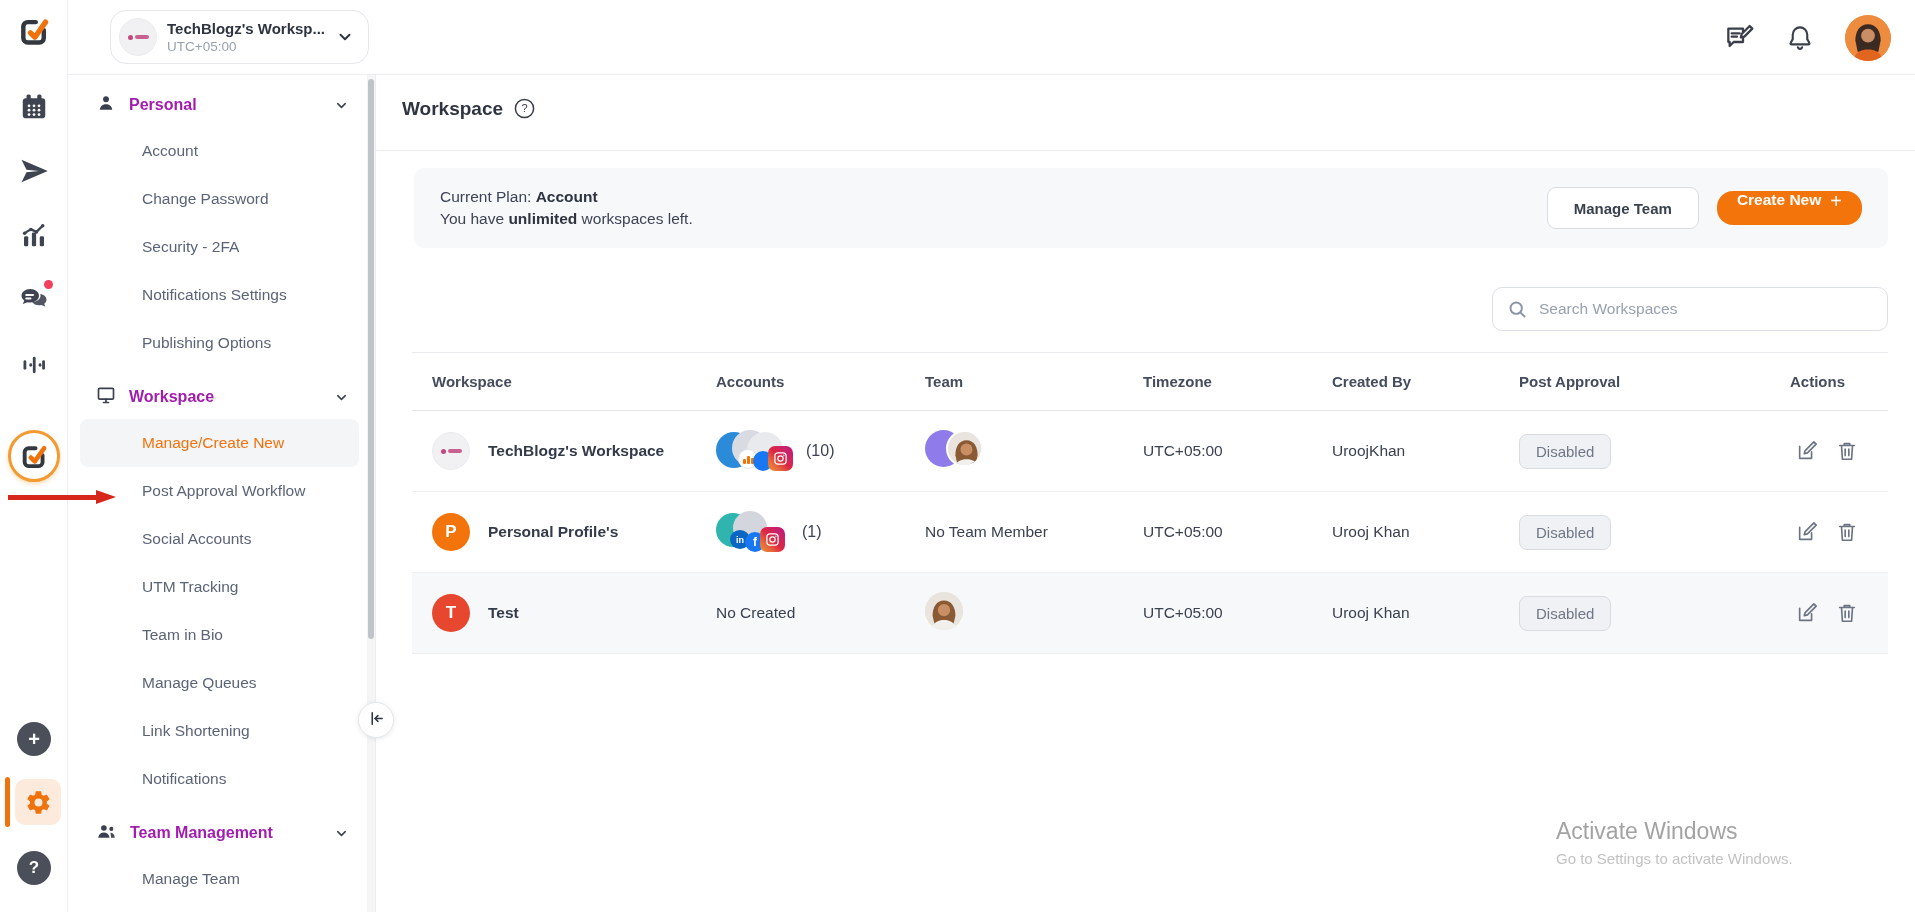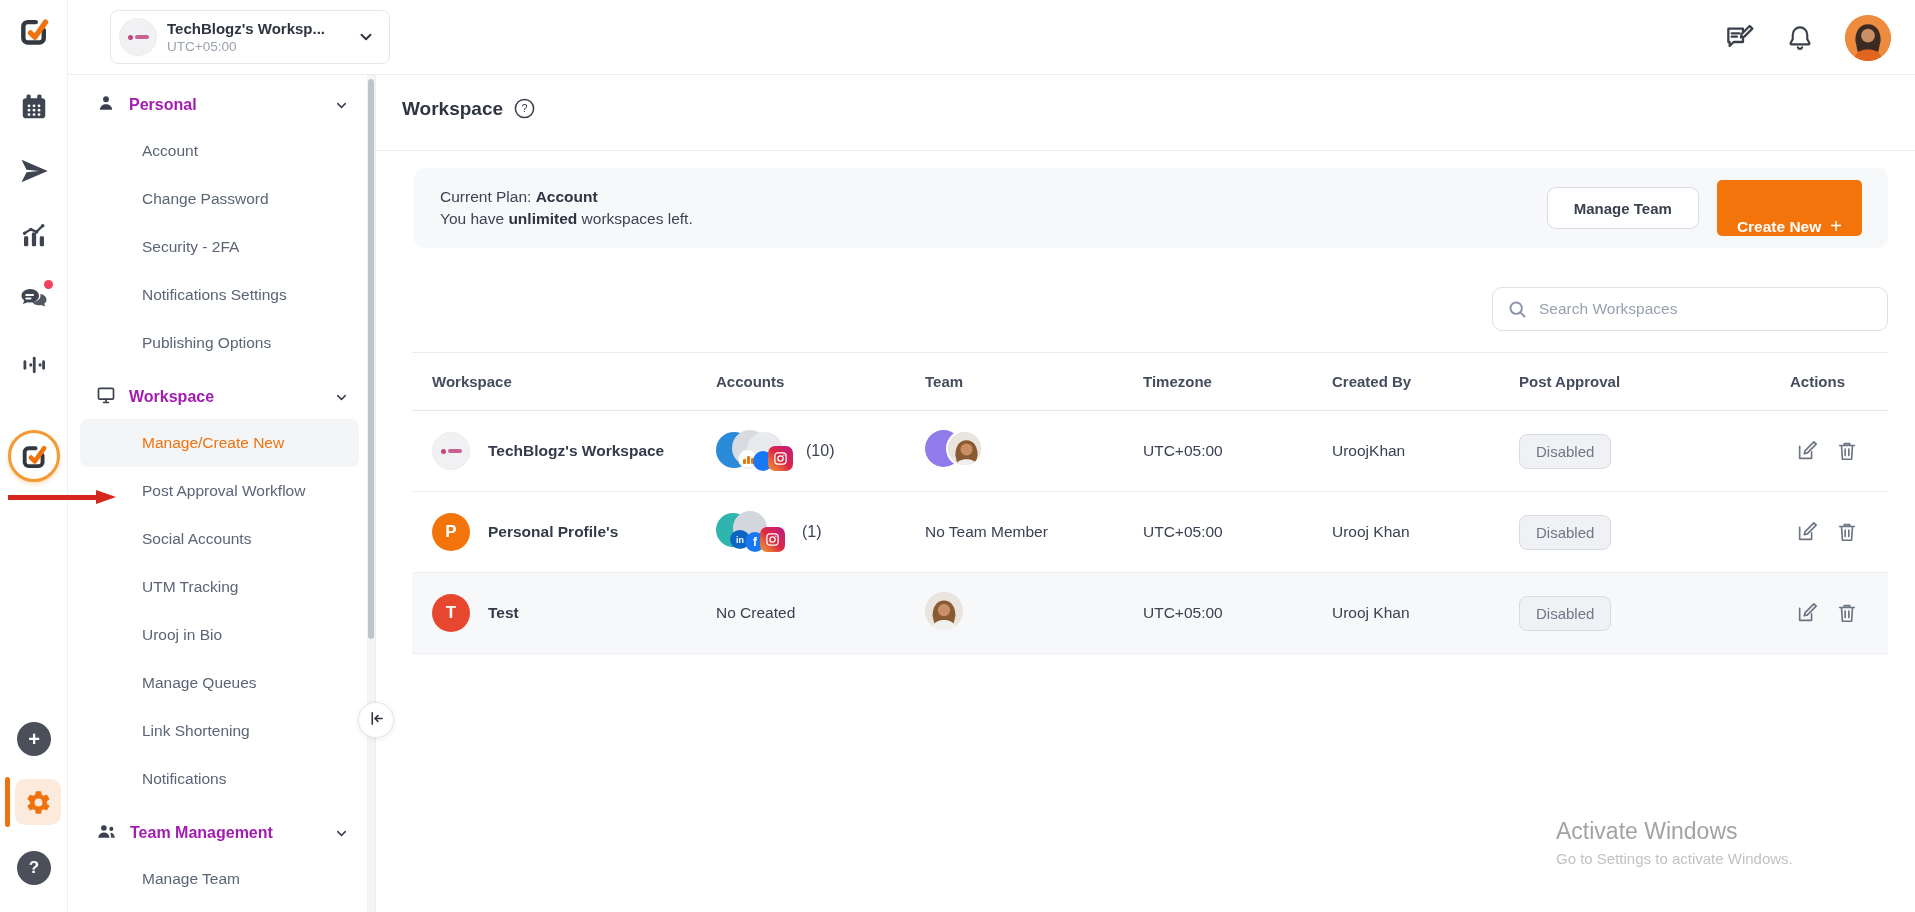--- a/index.html
+++ b/index.html
@@ -22,22 +22,22 @@
   .round-btn { position:absolute; left:17px; width:34px; height:34px; border-radius:50%;
                background:#4A4F59; color:#fff; display:flex; align-items:center; justify-content:center;
                font-size:20px; font-weight:700; cursor:pointer; }
   .gear-wrap { position:absolute; left:15px; top:779px; width:46px; height:46px; border-radius:10px;
                background:#FCEBDD; display:flex; align-items:center; justify-content:center; cursor:pointer; }
   .gear-indicator { position:absolute; left:5px; top:777px; width:5px; height:50px;
                     border-radius:3px; background:#F0720D; }
   
   .topbar { position:absolute; left:68px; right:0; top:0; height:75px; background:#fff;
             border-bottom:1px solid #ECEDF0; z-index:10; }
-  .ws-pill { position:absolute; left:42px; top:10px; width:280px; height:54px;
-             border:1px solid #E5E7EB; border-radius:8px; background:#fff;
+  .ws-pill { position:absolute; left:42px; top:10px; width:259px; height:54px;
+             border:1px solid #E5E7EB; border-radius:16px; background:#fff;
              display:flex; align-items:center; padding:0 14px 0 8px; cursor:pointer; }
   .ws-pill .txt { margin-left:10px; min-width:0; }
   .ws-name { font-size:15px; font-weight:700; color:#2E3440; white-space:nowrap; }
   .ws-tz { font-size:13.5px; color:#9AA1AE; margin-top:2px; }
   .grayavatar { width:38px; height:38px; border-radius:50%; background:#F1F1F3; flex:0 0 auto;
                 display:flex; align-items:center; justify-content:center; gap:2px; border:1px solid #ECECEE; }
   .mini-logo-dot { width:5px; height:5px; border-radius:50%; background:#C2487E; display:inline-block; }
   .mini-logo-bar { width:14px; height:4px; border-radius:2px; background:#C2487E; opacity:.85; display:inline-block; }
   .tb-icons { position:absolute; right:24px; top:0; height:75px; display:flex; align-items:center; gap:30px; }
   .tb-icon { cursor:pointer; display:flex; }
@@ -73,22 +73,22 @@
   .page-title { font-size:19px; font-weight:700; color:#2E3440; }
   .main-divider { position:absolute; left:0; right:0; top:75px; border-top:1px solid #ECEDF0; }
   .plan-card { position:absolute; left:38px; right:27px; top:93px; height:80px; background:#F7F8FA;
                border-radius:10px; display:flex; align-items:center; padding:0 26px; }
   .plan-text { font-size:15.5px; color:#3C4354; line-height:1.4; }
   .plan-text b { color:#2E3440; }
   .btn-row { margin-left:auto; display:flex; align-items:center; gap:18px; }
   .btn-outline { height:42px; padding:0 26px; background:#fff; border:1px solid #D9DDE3; border-radius:9px;
                  font-size:15px; font-weight:700; color:#39404E; display:flex; align-items:center; cursor:pointer;
                  font-family:inherit; }
-  .btn-primary { height:56px; padding:0 20px; background:#F4740C; border:none; border-radius:5px;
-                 font-size:15.5px; font-weight:700; color:#fff; display:flex; align-items:flex-end; gap:9px;
+  .btn-primary { height:34px; padding:0 20px; background:#F4740C; border:none; border-radius:16px;
+                 font-size:15.5px; font-weight:700; color:#fff; display:flex; align-items:flex-start; gap:9px;
                  cursor:pointer; font-family:inherit; }
   .btn-primary .plus { font-size:20px; font-weight:400; line-height:1; }
   .search-box { position:absolute; right:27px; top:212px; width:396px; height:44px;
                 border:1px solid #DCE0E6; border-radius:10px; background:#fff;
                 display:flex; align-items:center; padding:0 14px; gap:11px; }
   .search-box input { border:none; outline:none; flex:1; font-size:15.5px; color:#3C4354;
                       font-family:inherit; background:transparent; }
   .search-box input::placeholder { color:#98A1B0; }
   
   .table { position:absolute; left:36px; right:27px; top:277px; border-top:1px solid #EAEBEF; }
@@ -272,21 +272,21 @@
       <span class="chev">
           <svg width="15" height="15" viewBox="0 0 24 24">
             <path d="M6 9l6 6 6-6" fill="none" stroke="#3A4050" stroke-width="2.4" stroke-linecap="round" stroke-linejoin="round"></path>
           </svg>
         </span>
     </div>
     <div class="s-item active">Manage/Create New</div>
     <div class="s-item">Post Approval Workflow</div>
     <div class="s-item">Social Accounts</div>
     <div class="s-item">UTM Tracking</div>
-    <div class="s-item">Urooj in Bio</div>
+    <div class="s-item">Team in Bio</div>
     <div class="s-item">Manage Queues</div>
     <div class="s-item">Link Shortening</div>
     <div class="s-item">Notifications</div>
   </div>
   <div class="s-section">
     <div class="s-head">
       <span><svg width="21" height="21" viewBox="0 0 24 24" fill="#3A4050">
             <circle cx="9" cy="8" r="3.2"></circle>
             <path d="M2.5 19c.7-4 3.3-5.8 6.5-5.8s5.8 1.8 6.5 5.8z"></path>
             <circle cx="17.5" cy="9" r="2.3"></circle>

